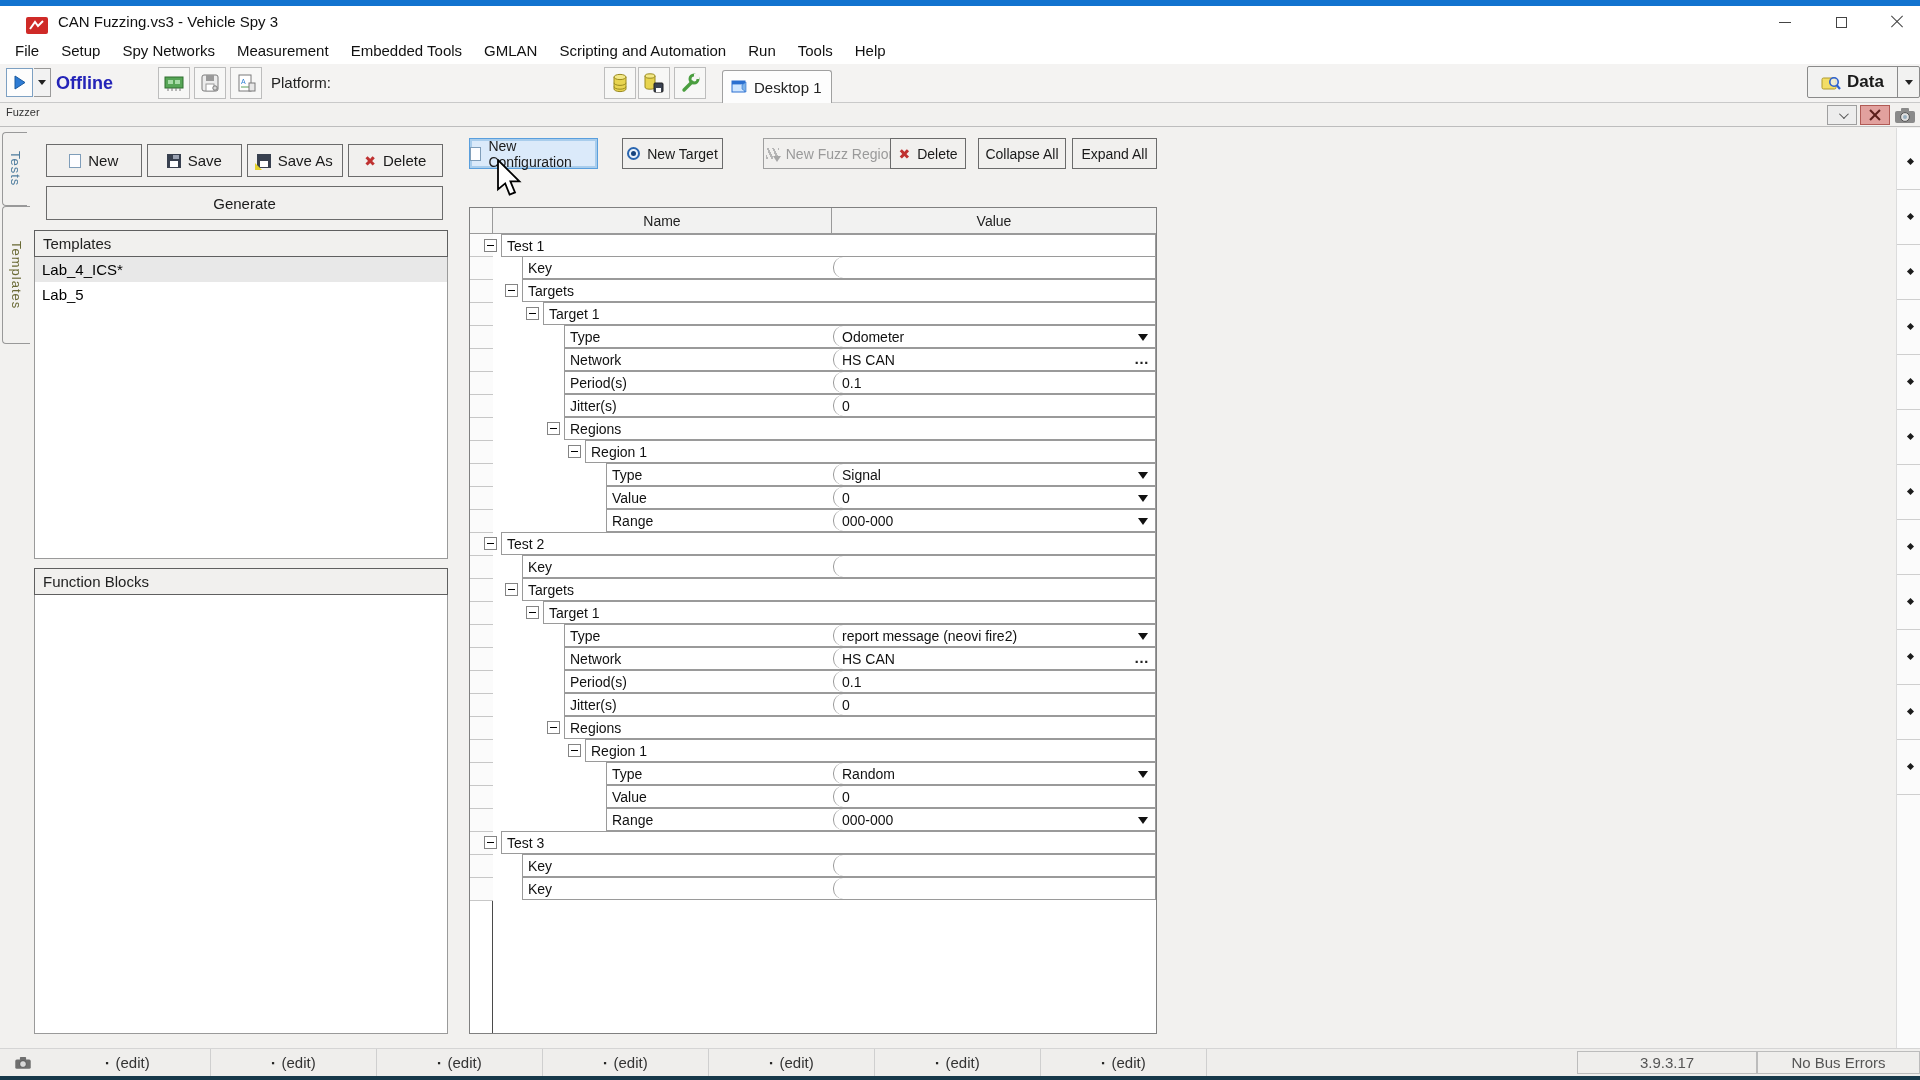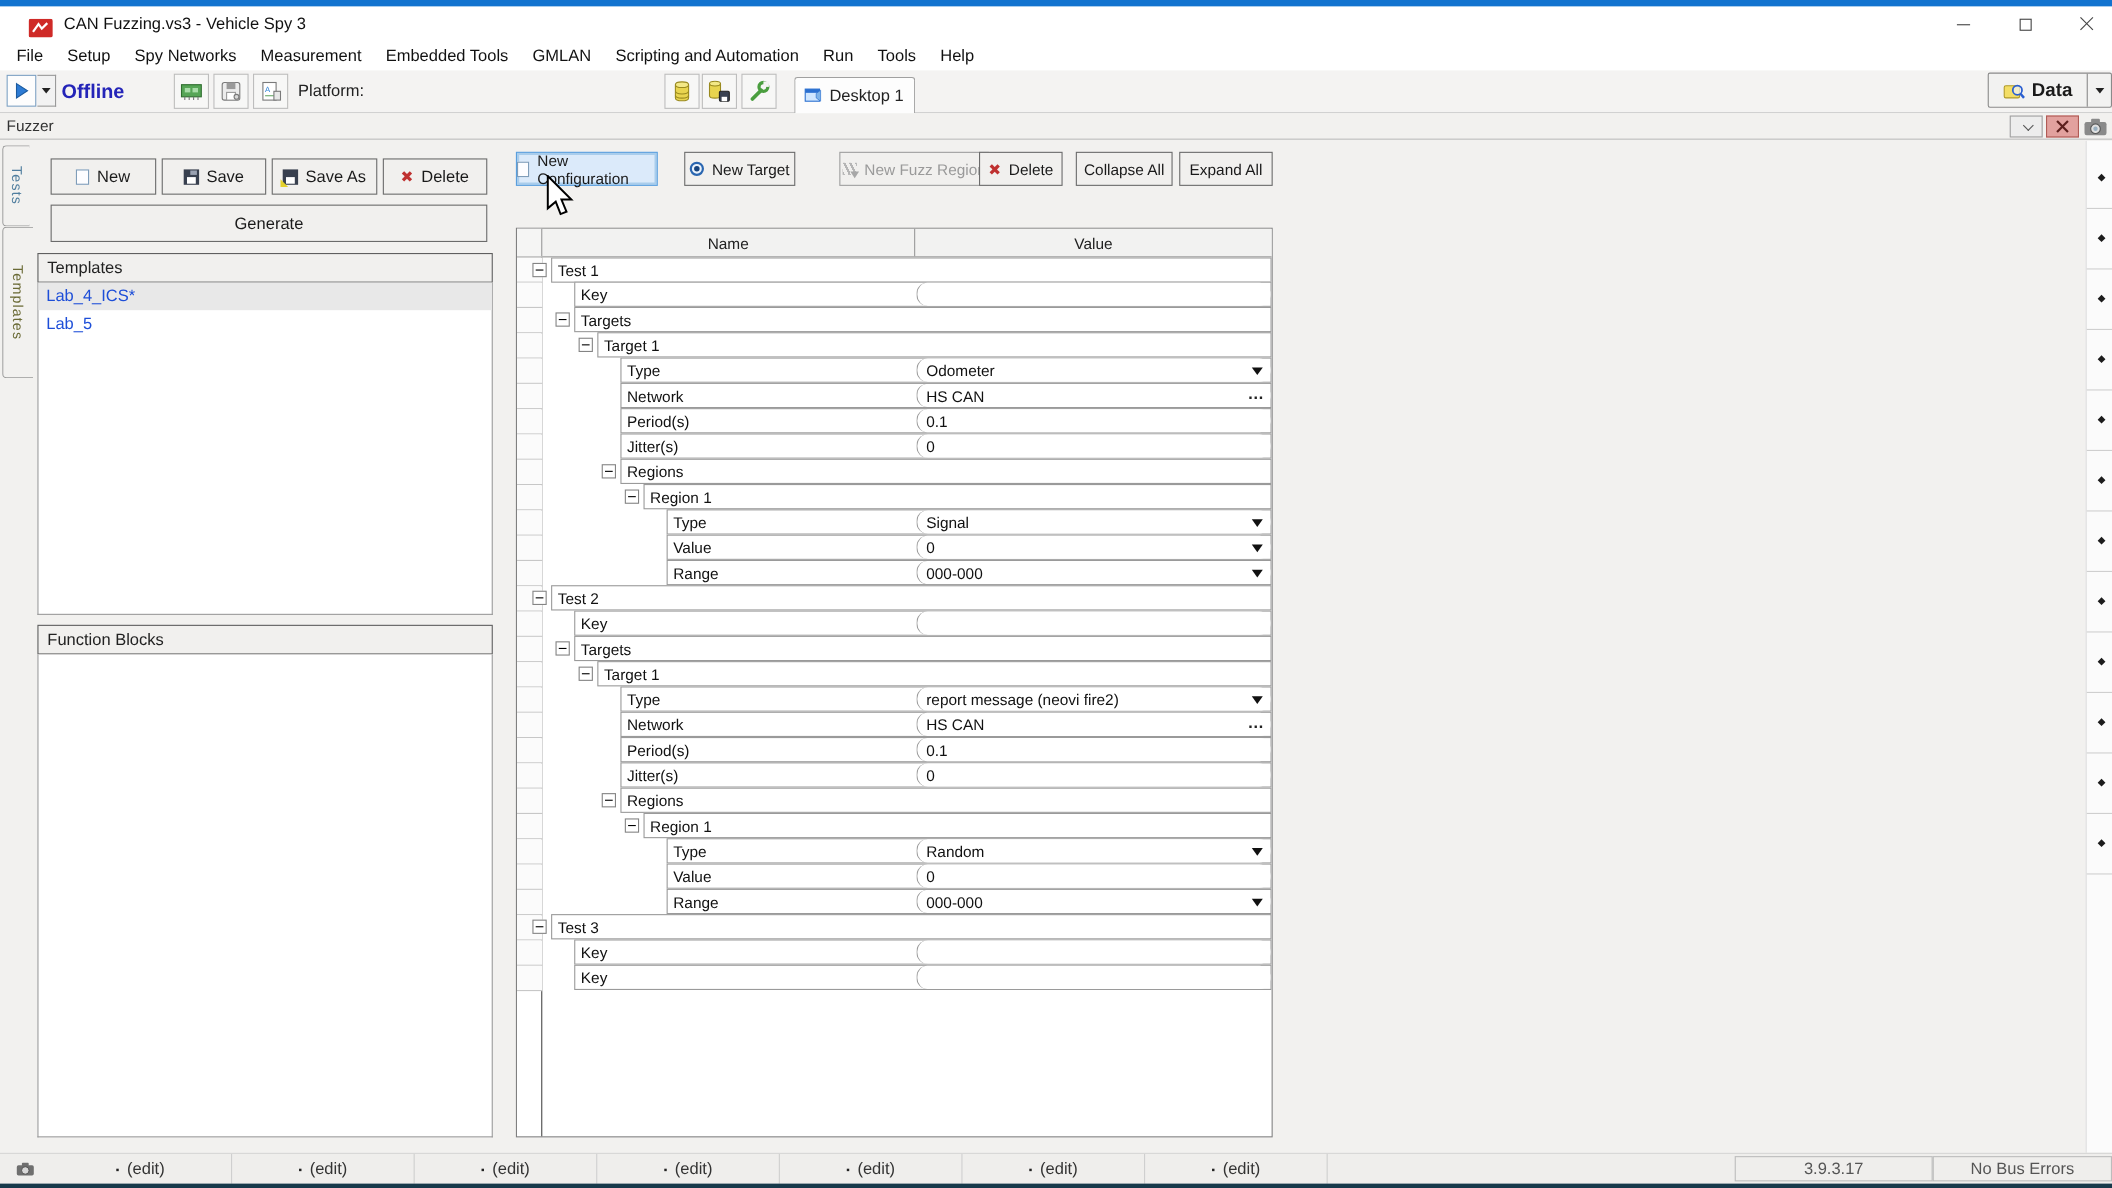--- a/index.html
+++ b/index.html
@@ -37,42 +37,42 @@
   .platform-select { left:336px; top:5px; width:257px; height:28px; background:#e7e7e6; border:1px solid #999; display:flex; align-items:center; padding:0 8px; font-size:15px; color:#333;margin-top:48px; }
   .platform-select .chev { margin-left:auto; width:8px; height:8px; border-right:1.6px solid #555; border-bottom:1.6px solid #555; transform:rotate(45deg) translateY(-2px); }
   .desktop-tab { left:722px; top:70px; width:110px; height:33px; background:#fdfdfd; border:1px solid #a0a0a0; border-bottom:none; border-radius:3px 3px 0 0; display:flex; align-items:center; padding-left:8px; font-size:15px; color:#222; z-index:3; }
   .desktop-tab svg { margin-right:6px; }
   .data-btn { left:1807px; top:66px; width:113px; height:32px; background:#f2f2f1; border:1px solid #8a8a8a; border-radius:2px; display:flex; align-items:center; z-index:3; }
   .data-main { flex:1; display:flex; align-items:center; justify-content:center; gap:6px; font-size:17px; font-weight:bold; color:#1a1a1a; height:100%; }
   .data-arrow { width:22px; height:100%; border-left:1px solid #8a8a8a; display:flex; align-items:center; justify-content:center; }
 
   
   .workspace { left:0; top:103px; width:1920px; height:945px; background:#f2f1ef; }
-  .caption-text { left:6px; top:3px; font-size:14px; color:#333; }
+  .caption-text { left:6px; top:3px; font-size:11px; color:#333; }
   .caption-line { left:0; top:23px; width:1920px; border-top:1px solid #bdbdbd; }
   .chev-btn { left:1827px; top:2px; width:30px; height:20px; background:#ededed; border:1px solid #9f9f9f; display:flex; align-items:center; justify-content:center; }
   .chev-btn .chev { width:7px; height:7px; border-right:1.6px solid #555; border-bottom:1.6px solid #555; transform:rotate(45deg) translateY(-2px); }
   .close-btn { left:1860px; top:2px; width:30px; height:20px; background:#e2a19e; border:1px solid #b05a55; display:flex; align-items:center; justify-content:center; }
   .close-btn i { position:relative; width:12px; height:12px; display:block; }
   .close-btn i::before,.close-btn i::after { content:""; position:absolute; left:-1px; top:5px; width:14px; border-top:2.4px solid #5c1f1c; }
   .close-btn i::before{transform:rotate(45deg);} .close-btn i::after{transform:rotate(-45deg);}
   .cam-top { left:1893px; top:1px; }
   .side-tab { left:2px; width:25px; background:#f2f1ef; border:1px solid #999; border-right:none; border-radius:4px 0 0 4px; display:flex; align-items:center; justify-content:center; }
   .side-tab span { writing-mode:vertical-rl; font-size:13px; letter-spacing:1px; }
   .tab-tests { top:29px; height:74px; } .tab-tests span{ color:#4f7d9e; }
   .tab-templates { top:103px; height:138px; width:28px; } .tab-templates span{ color:#6a6a35; }
 
   
   .file-buttons { left:46px; top:41px; width:397px; height:33px; display:grid; grid-template-columns:repeat(4,1fr); gap:5px; }
   .btn { background:#f1f0ee; border:1px solid #6b6b6b; display:flex; align-items:center; justify-content:center; gap:7px; font-size:15px; color:#1a1a1a; }
   .generate-btn { left:46px; top:83px; width:397px; height:34px; }
   .panel-hdr { left:34px; width:414px; height:27px; background:#f1f0ee; border:1px solid #5f5f5f; display:flex; align-items:center; padding-left:8px; font-size:15px; color:#222; }
   .templates-hdr { top:127px; }
   .templates-list { left:34px; top:154px; width:414px; height:302px; background:#fff; border:1px solid #9a9a9a; border-top:none; }
-  .tpl-item { height:25px; line-height:25px; padding-left:7px; font-size:15px; color:#1d4ed8; }
+  .tpl-item { height:25px; line-height:25px; padding-left:7px; font-size:15px; color:#000000; }
   .tpl-item.selected { background:#e8e8e8; }
   .fb-hdr { top:465px; }
   .fb-body { left:34px; top:492px; width:414px; height:439px; background:#fff; border:1px solid #9a9a9a; border-top:none; }
 
   
   .tree-toolbar { left:469px; top:35px; width:688px; height:31px; }
   .tree-toolbar .btn { position:absolute; top:0; height:31px; font-size:14px; }
   .btn.focused { background:#dbeafa; border:1px solid #5a9fdd; box-shadow:inset 0 0 0 2px #a9cdec; }
   .btn.disabled { color:#9a9a9a; border-color:#9f9f9f; }
 

